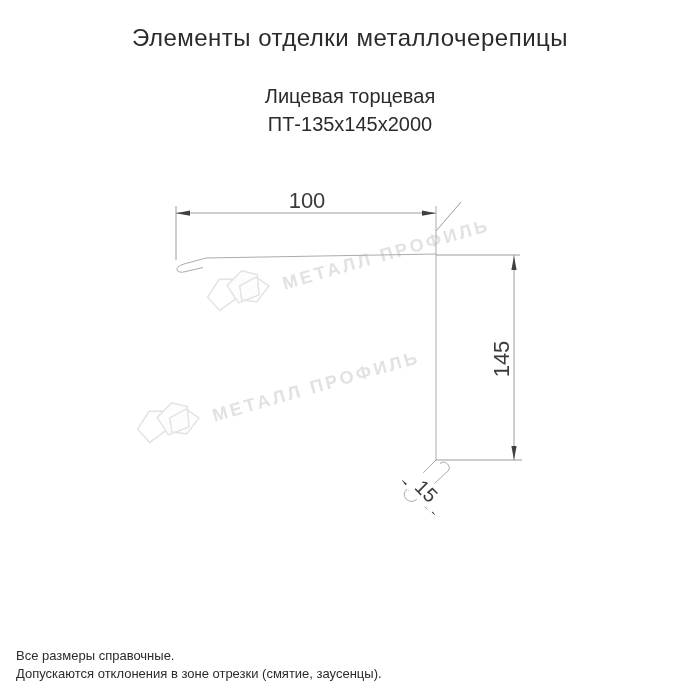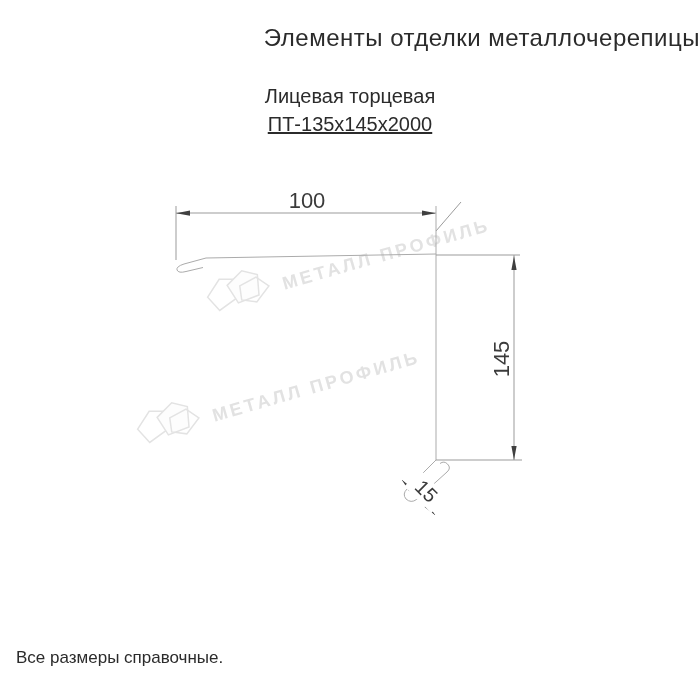--- a/index.html
+++ b/index.html
@@ -2,30 +2,30 @@
 <html><head>
 <meta charset="utf-8">
 <style>
   html,body{margin:0;padding:0;background:#fff;}
   .canvas{
     position:relative;width:700px;height:700px;background:#fff;overflow:hidden;
     font-family:"Liberation Sans", sans-serif;color:#2b2b2b;
   }
   
   .title{
-    position:absolute;top:24px;left:0;width:700px;text-align:right;
+    position:absolute;top:24px;left:0;width:700px;text-align:center;
     font-size:24px;letter-spacing:.5px;color:#2b2b2b;
   }
   .sub1{
     position:absolute;top:85px;left:0;width:700px;text-align:center;
     font-size:20px;color:#2b2b2b;
   }
   .sub2{
     position:absolute;top:113px;left:0;width:700px;text-align:center;
-    font-size:20px;color:#2b2b2b;text-decoration:underline;
+    font-size:20px;color:#2b2b2b;
   }
   
   .wm{
     position:absolute;display:flex;align-items:center;gap:10px;
     transform:rotate(-16deg);transform-origin:left center;pointer-events:none;
   }
   .wm1{left:206px;top:276px;}
   .wm2{left:136px;top:408px;}
   .wm-text{
     font-size:18px;font-weight:bold;letter-spacing:3px;white-space:nowrap;
@@ -45,21 +45,21 @@
   .dim-145{left:469px;top:346px;width:66px;transform:rotate(-90deg);}
   .dim-15{
     left:407px;top:480px;width:38px;font-size:20px;background:#fff;
     transform:rotate(45deg);
   }
   .face-label{
     position:absolute;left:456px;top:185px;width:72px;text-align:center;
     font-size:15px;line-height:17px;color:#333;
   }
   
-  .note{position:absolute;left:16px;font-size:17px;color:#2b2b2b;}
+  .note{position:absolute;left:16px;font-size:13px;color:#2b2b2b;}
   .note1{top:648px;}
   .note2{top:666px;}
 </style>
 </head>
 <body>
 
 <div class="canvas">
 
   <div class="title">Элементы отделки металлочерепицы</div>
   <div class="sub1">Лицевая торцевая</div>
@@ -108,14 +108,15 @@
     <line class="dline" x1="402" y1="480" x2="435" y2="515"></line>
     <polygon class="arrow" points="402,480 412.4,487.9 409.2,491.3"></polygon>
     <polygon class="arrow" points="435,515 424.6,507.1 427.8,503.7"></polygon>
   </svg>
 
   <div class="dim dim-135">100</div>
   <div class="dim dim-145">145</div>
   <div class="dim dim-15">15</div>
 
   <div class="note note1">Все размеры справочные.</div>
+  <div class="note note2">Допускаются отклонения в зоне отрезки (смятие, заусенцы).</div>
 
 </div>
 
 </body></html>

